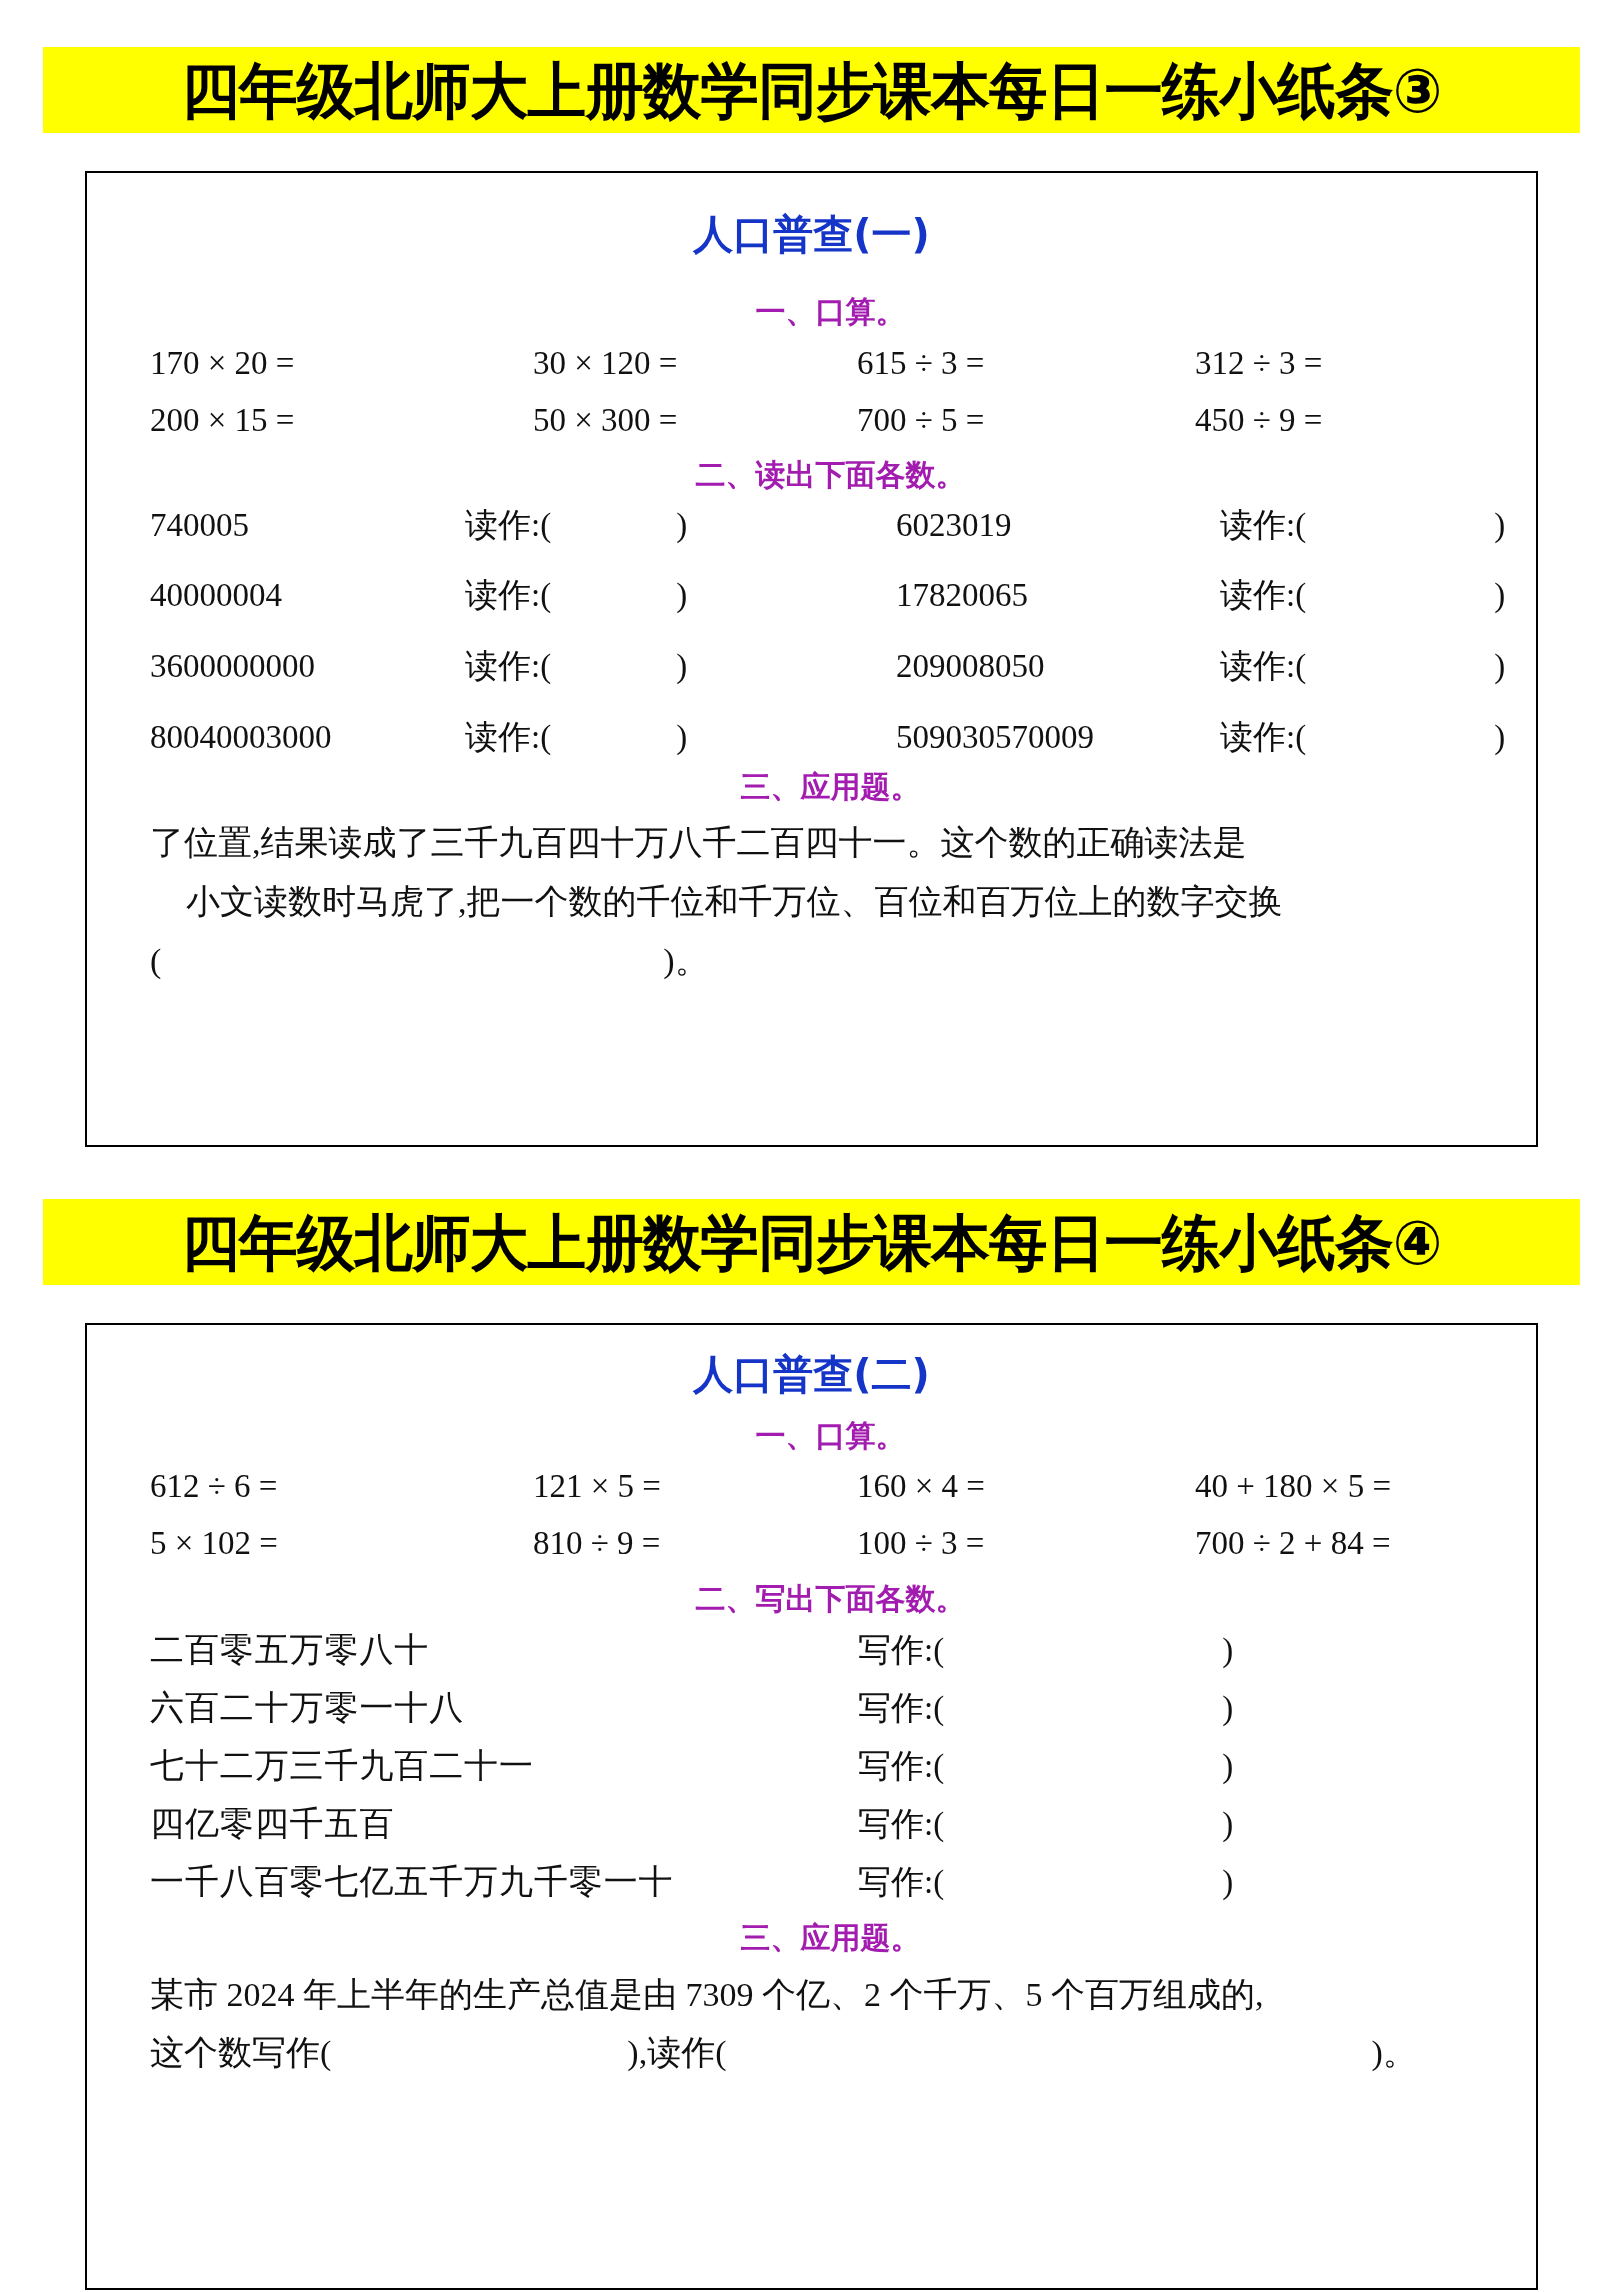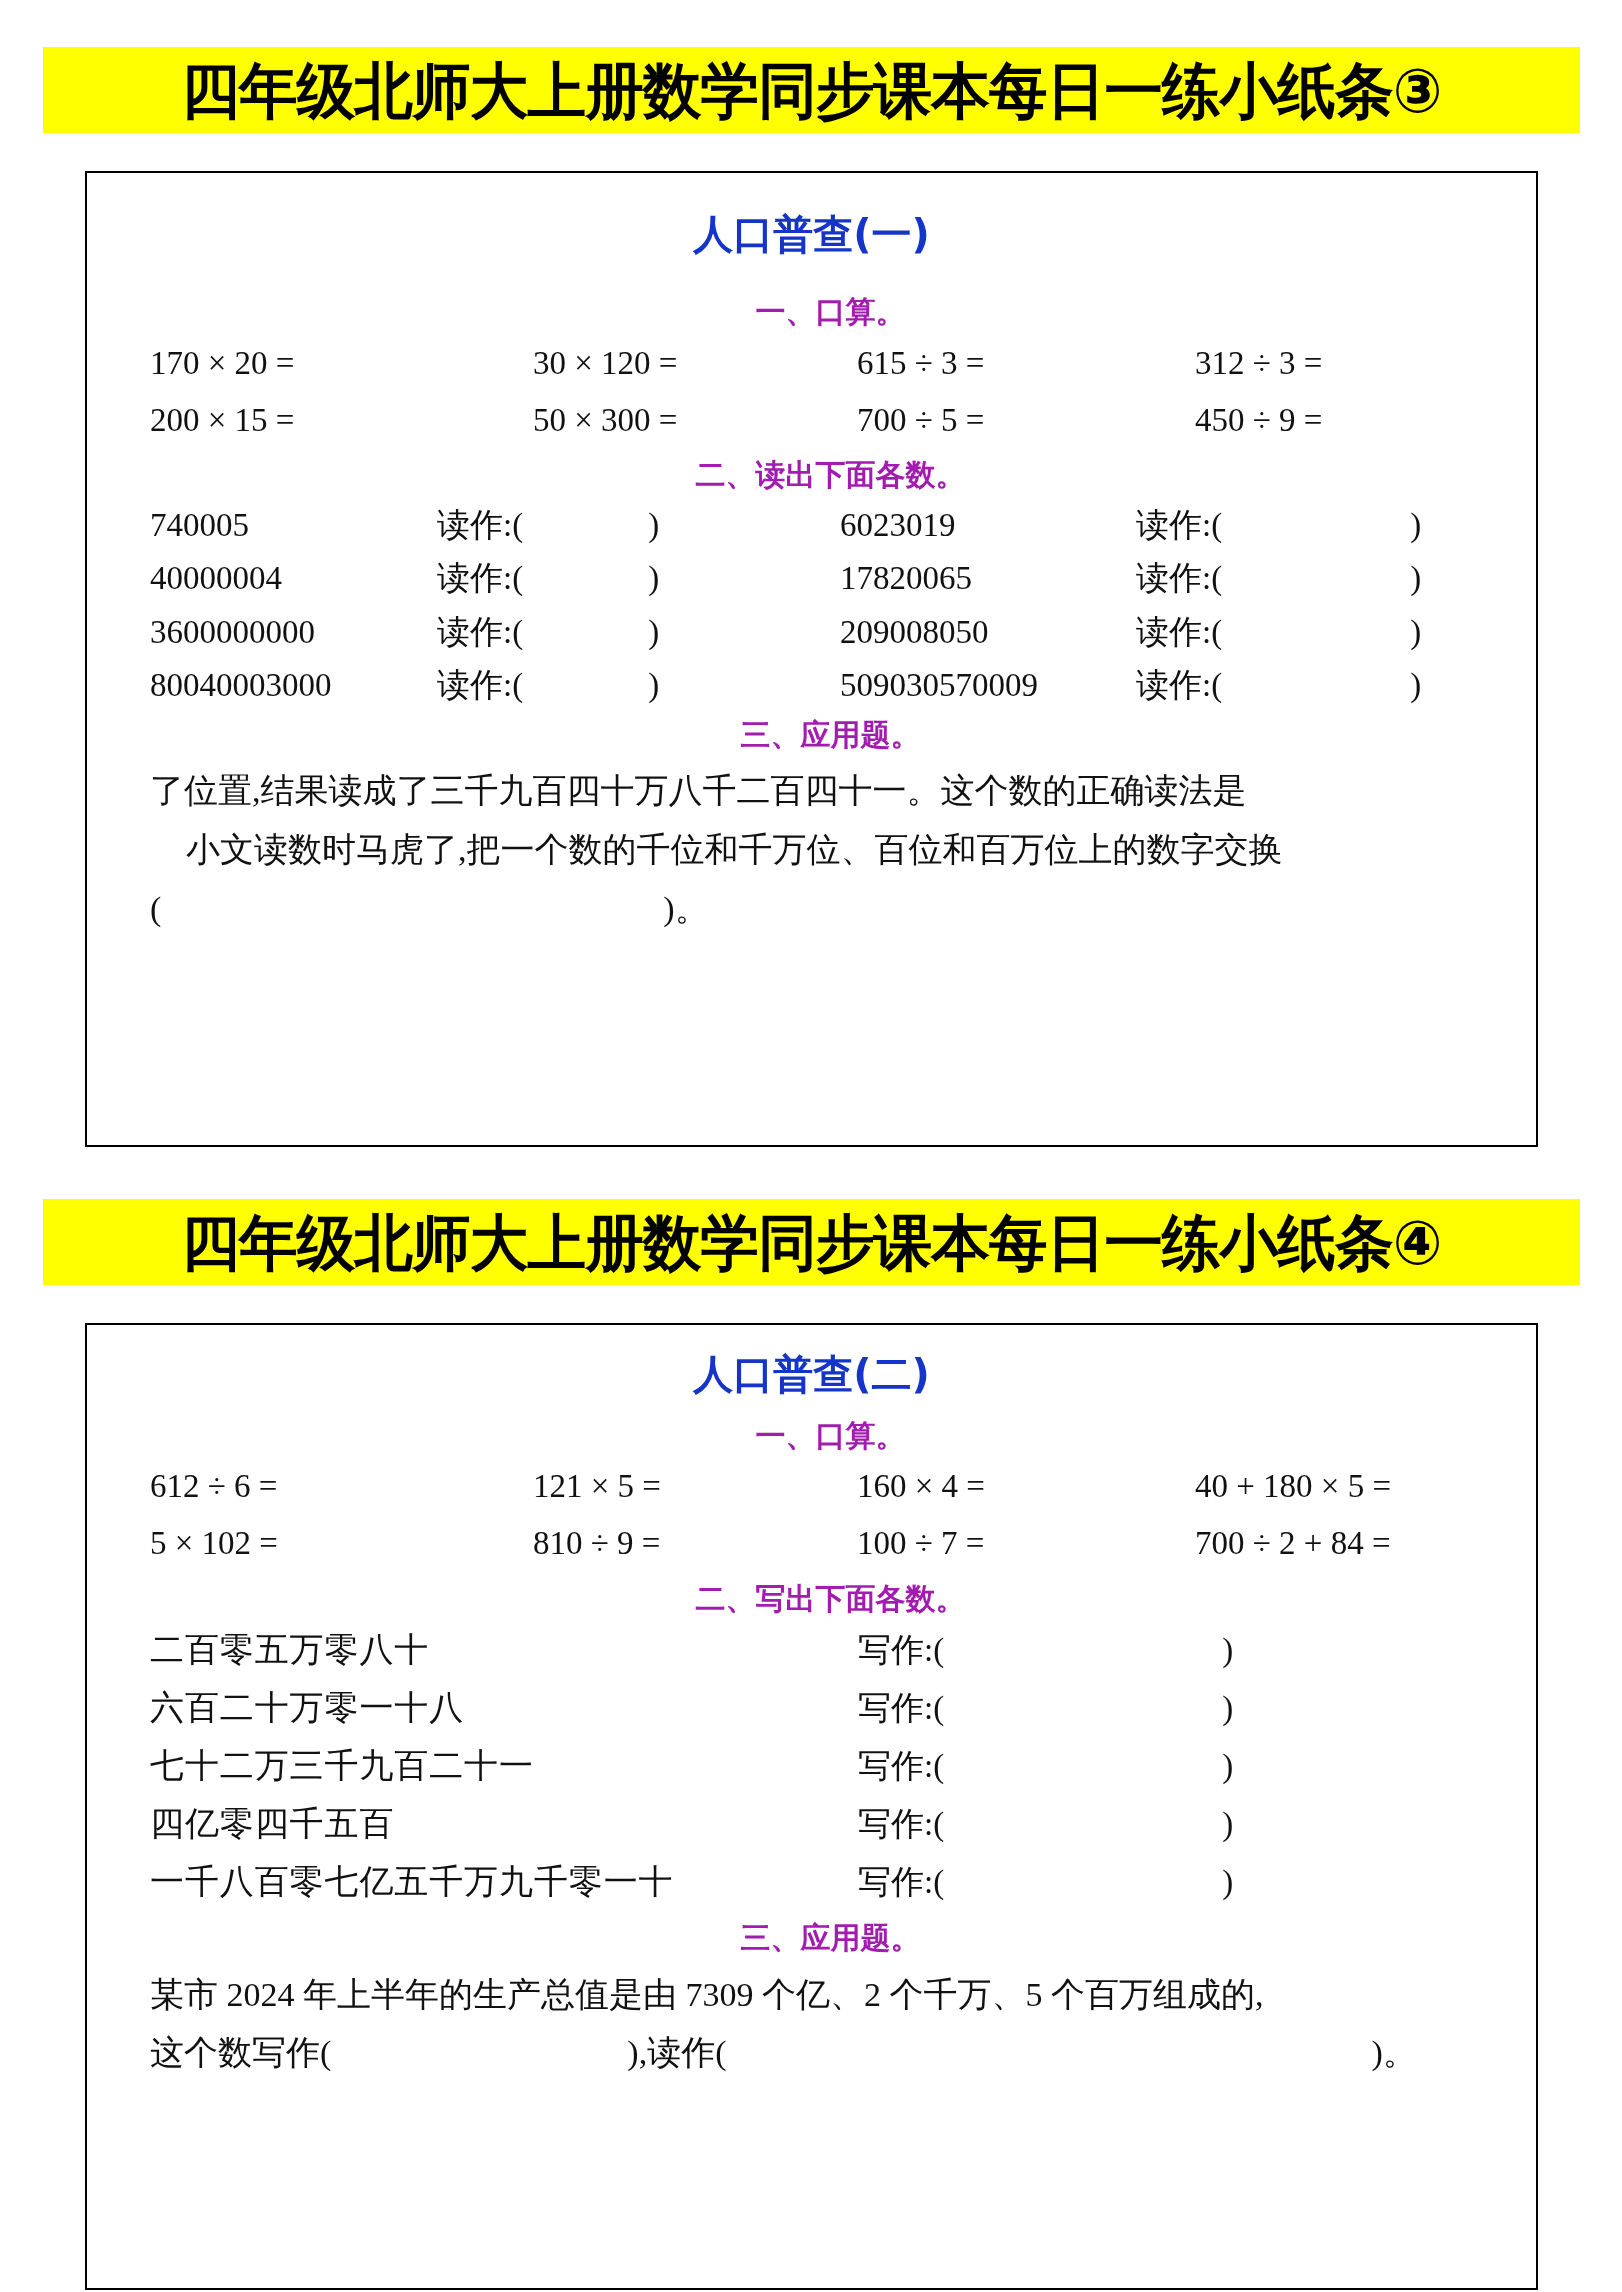--- a/index.html
+++ b/index.html
@@ -93,20 +93,21 @@
   .calc-grid .col-3 { padding-left: 45px; }
   .calc-grid .col-4 { padding-left: 52px; }
 
   
   .read-grid {
     display: grid;
     grid-template-columns: 287px 403px 296px 430px;
     margin: 5.4px 0 10.7px 36px;
     row-gap: 10.7px;
     align-items: baseline;
+    gap: 28px;
   }
   .num {
     font-family: "Liberation Serif", "DejaVu Serif", serif;
     font-size: 33px;
     line-height: 1.3;
     white-space: nowrap;
   }
   .readas {
     font-family: "Liberation Serif", "DejaVu Serif", serif;
     font-size: 33px;
@@ -213,21 +214,21 @@
     <div class="card-title">人口普查(二)</div>
 
     <div class="sec-head">一、口算。</div>
     <div class="calc-grid">
       <div class="calc-item col-1">612 ÷ 6 =</div>
       <div class="calc-item col-2">121 × 5 =</div>
       <div class="calc-item col-3">160 × 4 =</div>
       <div class="calc-item col-4">40 + 180 × 5 =</div>
       <div class="calc-item col-1">5 × 102 =</div>
       <div class="calc-item col-2">810 ÷ 9 =</div>
-      <div class="calc-item col-3">100 ÷ 7 =</div>
+      <div class="calc-item col-3">100 ÷ 3 =</div>
       <div class="calc-item col-4">700 ÷ 2 + 84 =</div>
     </div>
 
     <div class="sec-head">二、写出下面各数。</div>
 
     <div class="write-line">
       <div class="cn-num">二百零五万零八十</div>
       <div class="writeas"><span>写作:(</span><span class="blank"></span><span>)</span></div>
     </div>
     <div class="write-line">

